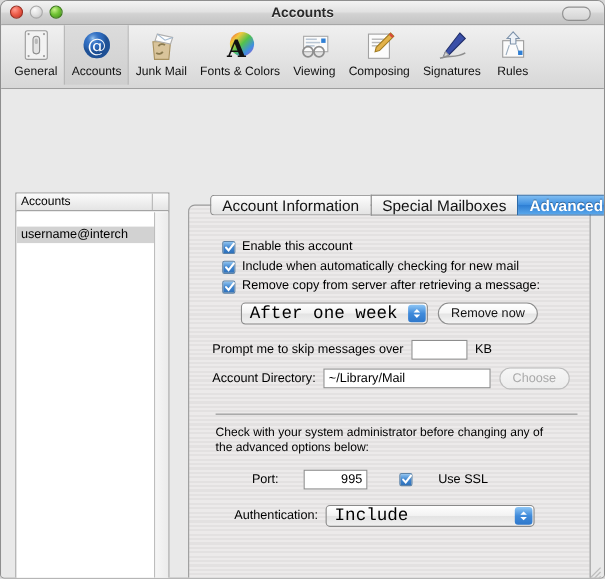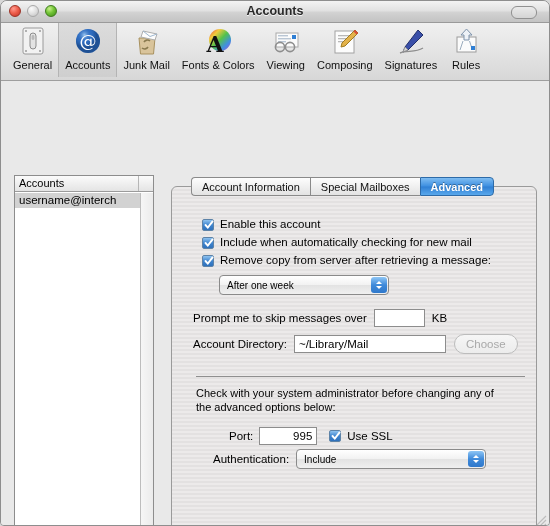--- a/index.html
+++ b/index.html
@@ -78,34 +78,34 @@
   .list-header .hcell{
     flex:1;padding:1px 4px;font-size:11px;color:#000;
     box-sizing:border-box;overflow:hidden;white-space:nowrap;
   }
   .list-header .hgrip{width:14px;border-left:1px solid #b6b6b6;}
   .list-rows{position:absolute;left:0;right:13px;top:17px;bottom:0;overflow:hidden;background:#fff;}
   .list-row{
     padding:1px 4px;font-size:11.5px;white-space:nowrap;overflow:hidden;
     height:15px;box-sizing:border-box;line-height:13px;
   }
-  .list-row.selected{background:#d2d2d2;}
+  .list-row.selected{background:#d2d2d2;margin-top:13px;}
   .list-scroll{
     position:absolute;right:0;top:17px;bottom:0;width:13px;
     background:linear-gradient(90deg,#f6f6f6,#ebebeb);
     border-left:1px solid #bdbdbd;box-sizing:border-box;
   }
   .grip{position:absolute;right:2px;bottom:1px;width:14px;height:14px;opacity:.55;}
 
   
   .tabs{position:absolute;left:190px;top:96px;display:flex;z-index:3;}
   .tab{
     height:19px;box-sizing:border-box;padding:0 10px;
     display:flex;align-items:center;justify-content:center;
-    font-size:11px;color:#111;
+    font-size:14px;color:#111;
     background:linear-gradient(180deg,#fdfdfd,#e3e3e3);
     border:1px solid #8a8a8a;border-right:none;
     white-space:nowrap;
   }
   .tab:first-child{border-radius:4px 0 0 4px;}
   .tab:last-child{border-right:1px solid #8a8a8a;border-radius:0 4px 4px 0;}
   .tab.active{
     background:linear-gradient(180deg,#7fbdf2 0%,#3e8fe0 48%,#2f7fd4 52%,#59a8ec 100%);
     color:#fff;font-weight:bold;text-shadow:0 -1px 0 rgba(0,0,0,.35);
     border-color:#2d6ba8;
@@ -127,21 +127,21 @@
     background:linear-gradient(180deg,#8fc3f0 0%,#3f85cf 50%,#2f71bb 100%);
     position:relative;margin-top:1px;
   }
   .chk svg{position:absolute;left:1px;top:0px;}
   .lbl{font-size:11.5px;color:#000;line-height:14px;white-space:nowrap;}
 
   .popup{
     height:20px;box-sizing:border-box;border:1px solid #8a8a8a;border-radius:4px;
     background:linear-gradient(180deg,#ffffff 0%,#f2f2f2 48%,#e3e3e3 52%,#f0f0f0 100%);
     display:flex;align-items:center;position:relative;
-    padding-left:7px;font-size:10px;color:#000;
+    padding-left:7px;font-size:16px;color:#000;font-family:Liberation Mono, monospace;
   }
   .popup .arrowbtn{
     position:absolute;right:1px;top:1px;width:16px;height:16px;border-radius:3px;
     background:linear-gradient(180deg,#8ec6f5 0%,#3f8ada 50%,#2f78cb 100%);
     display:flex;flex-direction:column;align-items:center;justify-content:center;gap:2px;
   }
   .arrowbtn .ar{width:0;height:0;border-left:3px solid transparent;border-right:3px solid transparent;}
   .arrowbtn .up{border-bottom:3.5px solid #fff;}
   .arrowbtn .dn{border-top:3.5px solid #fff;}
 
@@ -338,50 +338,51 @@
       </div>
 
       <div style="display:flex;align-items:center;margin-left:48px;margin-top:8px;">
         <div class="popup" style="width:170px;">
           <span>After one week</span>
           <span class="arrowbtn">
             <span class="ar up"></span>
               <span class="ar dn"></span>
           </span>
         </div>
+        <div class="pushbtn" style="margin-left:9px;">Remove now</div>
       </div>
 
       <div style="display:flex;align-items:center;margin-left:22px;margin-top:14px;">
         <span class="flabel">Prompt me to skip messages over</span>
         <div class="tfield" style="width:51px;margin-left:7px;"></div>
         <span class="flabel" style="margin-left:7px;">KB</span>
       </div>
 
       <div style="display:flex;align-items:center;margin-left:22px;margin-top:7px;">
         <span class="flabel">Account Directory:</span>
         <div class="tfield" style="width:152px;margin-left:7px;">~/Library/Mail</div>
         <div class="pushbtn disabled" style="margin-left:8px;">Choose</div>
       </div>
 
       <div class="sep" style="margin:22px 12px 0 25px;"></div>
 
       <div class="para" style="margin:9px 26px 0 25px;">Check with your system administrator before changing any of the advanced options below:</div>
 
-      <div style="display:flex;align-items:center;margin-left:58px;margin-top:13px;">
+      <div style="display:flex;align-items:center;margin-left:58px;margin-top:13px;gap:17px;">
         <span class="flabel">Port:</span>
         <div class="tfield right" style="width:58px;margin-left:6px;">995</div>
         <div class="chk" style="margin-left:12px;margin-top:0;">
           <svg width="10" height="10" viewBox="0 0 10 10">
             <path d="M1.5 5 L3.8 7.6 L8.6 1.4" stroke="#fff" stroke-width="1.9" fill="none" stroke-linecap="round"></path>
           </svg>
         </div>
         <span class="flabel">Use SSL</span>
       </div>
 
-      <div style="display:flex;align-items:center;margin-left:42px;margin-top:4px;">
+      <div style="display:flex;align-items:center;margin-left:42px;margin-top:14px;">
         <span class="flabel">Authentication:</span>
         <div class="popup" style="width:190px;margin-left:7px;">
           <span>Include</span>
           <span class="arrowbtn">
             <span class="ar up"></span>
               <span class="ar dn"></span>
           </span>
         </div>
       </div>
 

